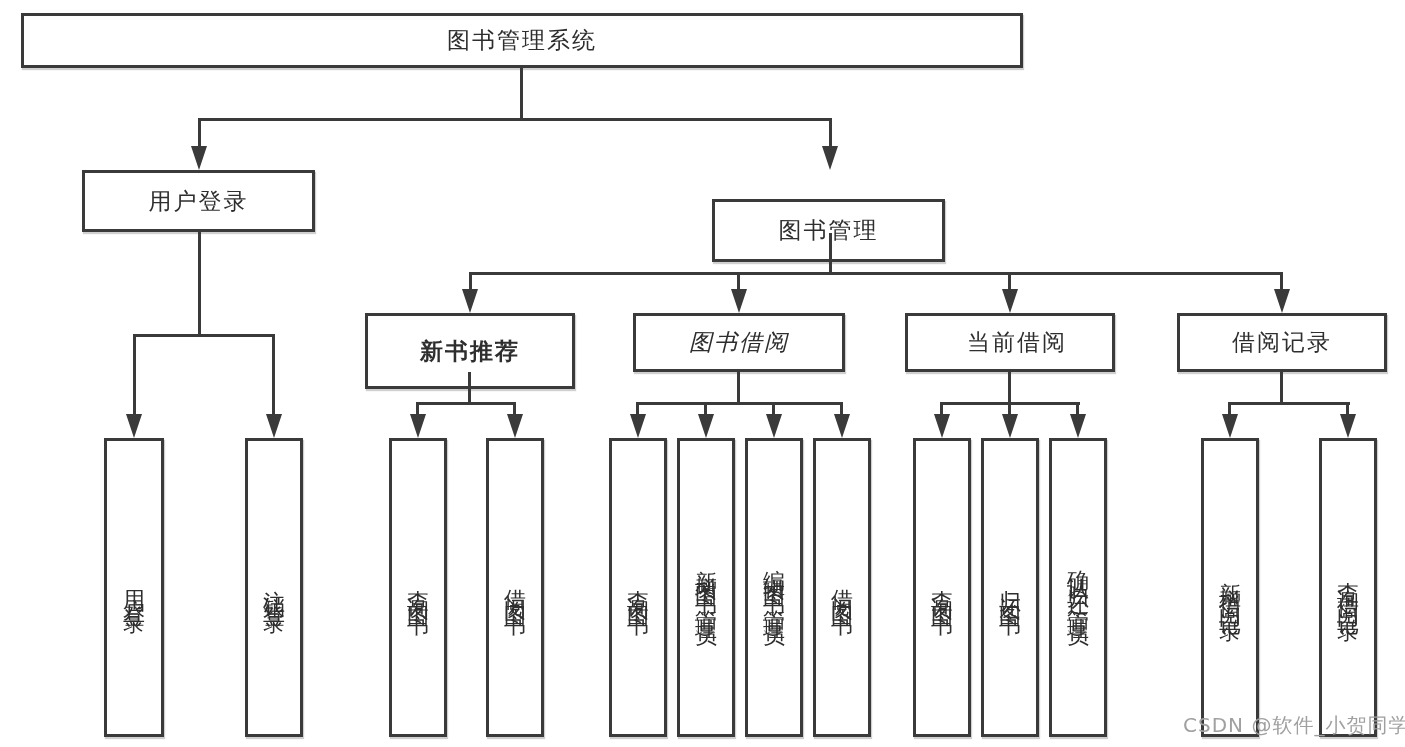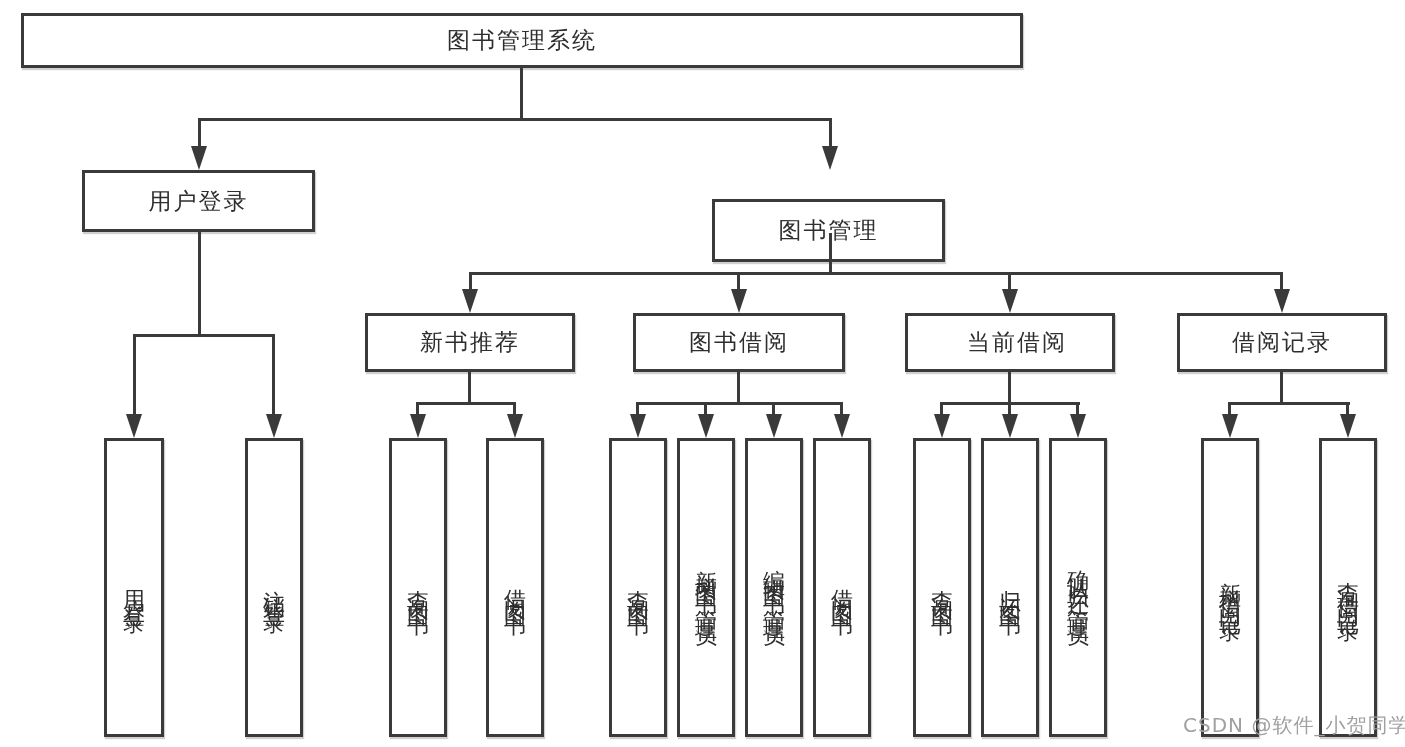--- a/index.html
+++ b/index.html
@@ -61,24 +61,24 @@
     <span class="hlabel">图书管理系统</span>
   </div>
 
   <div class="box" style="left:82px; top:170px; width:233px; height:62px;">
     <span class="hlabel">用户登录</span>
   </div>
   <div class="box" style="left:712px; top:170px; width:233px; height:63px;margin-top:29px;">
     <span class="hlabel">图书管理</span>
   </div>
 
-  <div class="box" style="left:365px; top:313px; width:210px; height:59px;">
+  <div class="box" style="left:365px; top:313px; width:210px; height:76px;font-weight:bold;">
     <span class="hlabel">新书推荐</span>
   </div>
-  <div class="box" style="left:633px; top:313px; width:212px; height:59px;">
+  <div class="box" style="left:633px; top:313px; width:212px; height:59px;font-style:italic;">
     <span class="hlabel">图书借阅</span>
   </div>
   <div class="box" style="left:905px; top:313px; width:210px; height:59px;padding-left:14px;">
     <span class="hlabel">当前借阅</span>
   </div>
   <div class="box" style="left:1177px; top:313px; width:210px; height:59px;">
     <span class="hlabel">借阅记录</span>
   </div>
 
   <div class="box" style="left:104px; top:438px; width:60px; height:299px;">

